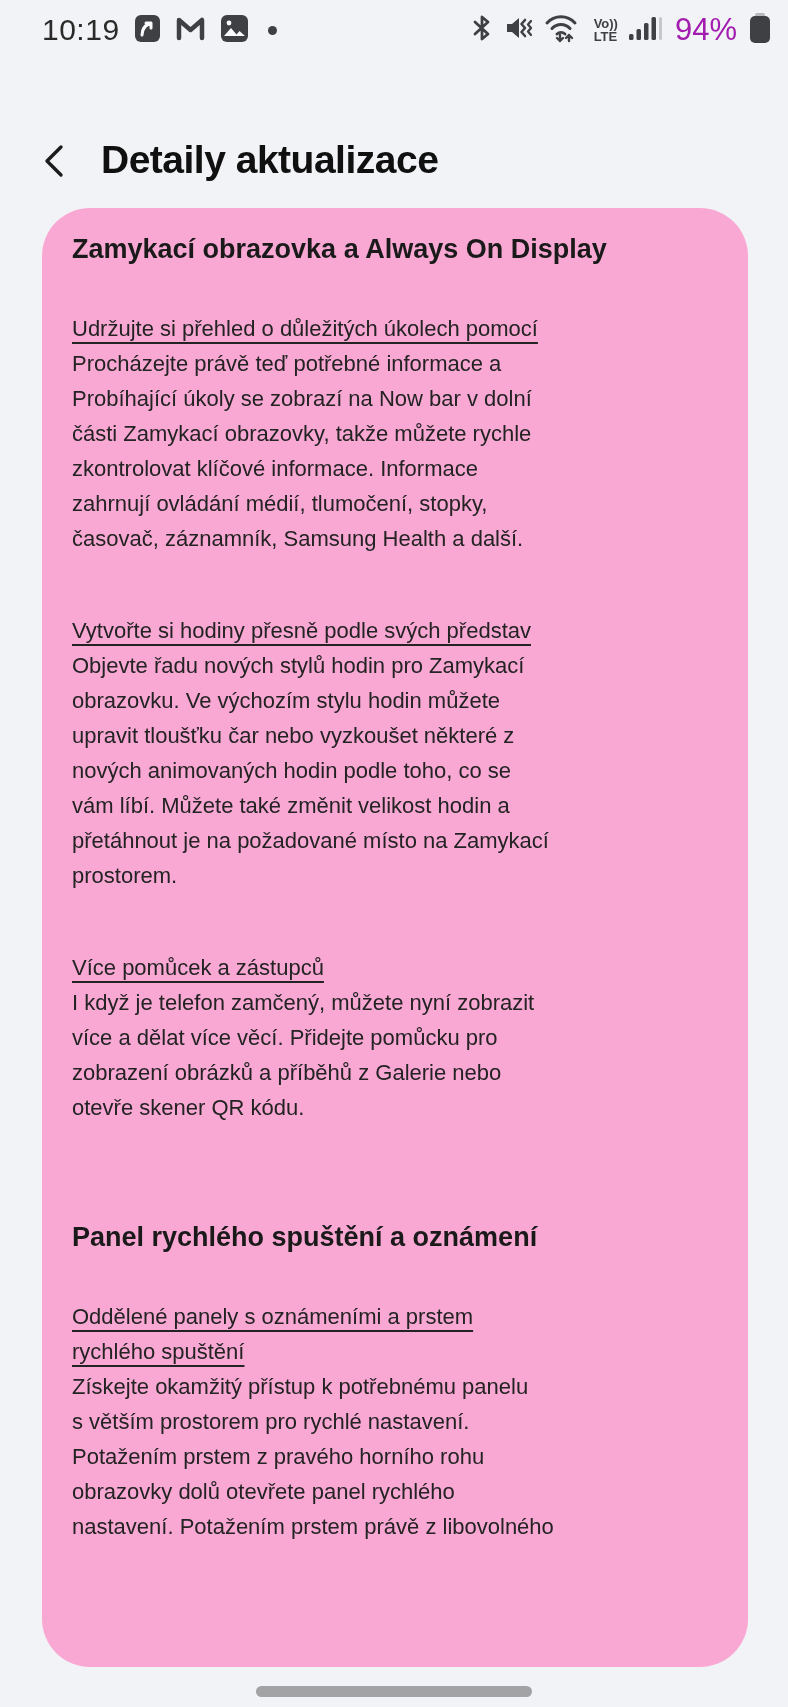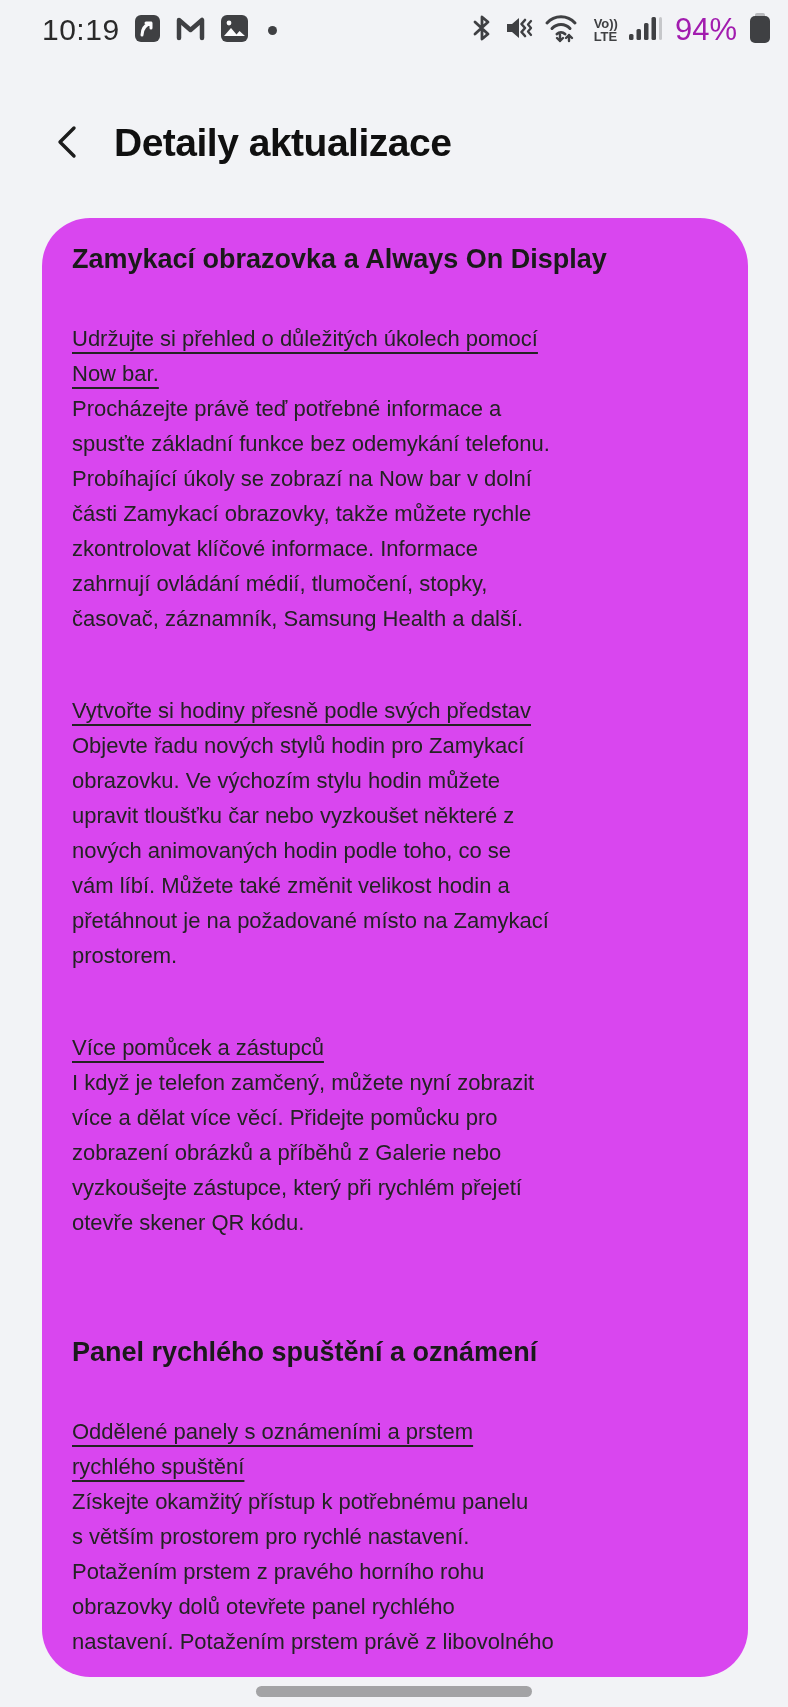--- a/index.html
+++ b/index.html
@@ -22,29 +22,29 @@
   .status-time { font-size: 30px; font-weight: 500; color: #2a2a2a; letter-spacing: 0.5px; }
   .status-right { display: flex; align-items: center; gap: 9px; justify-content: center; }
   .notif-dot { width: 9px; height: 9px; border-radius: 50%; background: #3f4043; margin-left: 5px; }
   .volte { font-size: 13px; line-height: 13px; font-weight: 700; color: #3f4043; text-align: left; }
   .battery-pct { font-size: 31px; color: #a21caf; margin-left: 3px; }
   .sicon { display: block; }
 
   
   .header {
     position: absolute; top: 104px; left: 0; right: 0; height: 78px;
-    display: flex; align-items: center; padding-left: 50px; gap: 30px;
+    display: flex; align-items: flex-end; padding-left: 37px; gap: 30px;
   }
   .back-btn { width: 34px; height: 40px; display: flex; align-items: center; justify-content: center; background: none; border: none; cursor: pointer; }
   .page-title { font-size: 39px; font-weight: 700; color: #101010; letter-spacing: -0.5px; }
 
   
   .card {
-    position: absolute; left: 42px; top: 218px; width: 706px; height: 1459px;
-    background: #d946ef; border-radius: 48px;
+    position: absolute; left: 42px; top: 208px; width: 706px; height: 1459px;
+    background: #f9a8d4; border-radius: 48px;
     padding: 24px 28px 0 30px;
     overflow: hidden;
   }
   .group-title { font-size: 27px; line-height: 35px; font-weight: 700; color: #1a1a1a; margin-bottom: 44px; }
   .group + .group { margin-top: 95px; }
   .feature + .feature { margin-top: 57px; }
   .line { font-size: 22px; line-height: 35px; white-space: pre; color: #232323; }
   .feature-subtitle .line span {
     text-decoration: underline;
     text-decoration-thickness: 2px;
@@ -140,25 +140,23 @@
   <h1 class="page-title">Detaily aktualizace</h1>
 </div>
 
 <div class="card">
   <div id="card-content">
       <section class="group">
         <h3 class="group-title">Zamykací obrazovka a Always On Display</h3>
         <div class="feature">
           <div class="feature-subtitle">
             <div class="line"><span>Udržujte si přehled o důležitých úkolech pomocí</span></div>
-            <div class="line"><span>Now bar.</span></div>
           </div>
           <div class="feature-body">
             <div class="line">Procházejte právě teď potřebné informace a</div>
-            <div class="line">spusťte základní funkce bez odemykání telefonu.</div>
             <div class="line">Probíhající úkoly se zobrazí na Now bar v dolní</div>
             <div class="line">části Zamykací obrazovky, takže můžete rychle</div>
             <div class="line">zkontrolovat klíčové informace. Informace</div>
             <div class="line">zahrnují ovládání médií, tlumočení, stopky,</div>
             <div class="line">časovač, záznamník, Samsung Health a další.</div>
           </div>
         </div>
         <div class="feature">
           <div class="feature-subtitle">
             <div class="line"><span>Vytvořte si hodiny přesně podle svých představ</span></div>
@@ -174,21 +172,20 @@
           </div>
         </div>
         <div class="feature">
           <div class="feature-subtitle">
             <div class="line"><span>Více pomůcek a zástupců</span></div>
           </div>
           <div class="feature-body">
             <div class="line">I když je telefon zamčený, můžete nyní zobrazit</div>
             <div class="line">více a dělat více věcí. Přidejte pomůcku pro</div>
             <div class="line">zobrazení obrázků a příběhů z Galerie nebo</div>
-            <div class="line">vyzkoušejte zástupce, který při rychlém přejetí</div>
             <div class="line">otevře skener QR kódu.</div>
           </div>
         </div>
       </section>
       <section class="group">
         <h3 class="group-title">Panel rychlého spuštění a oznámení</h3>
         <div class="feature">
           <div class="feature-subtitle">
             <div class="line"><span>Oddělené panely s oznámeními a prstem</span></div>
             <div class="line"><span>rychlého spuštění</span></div>

